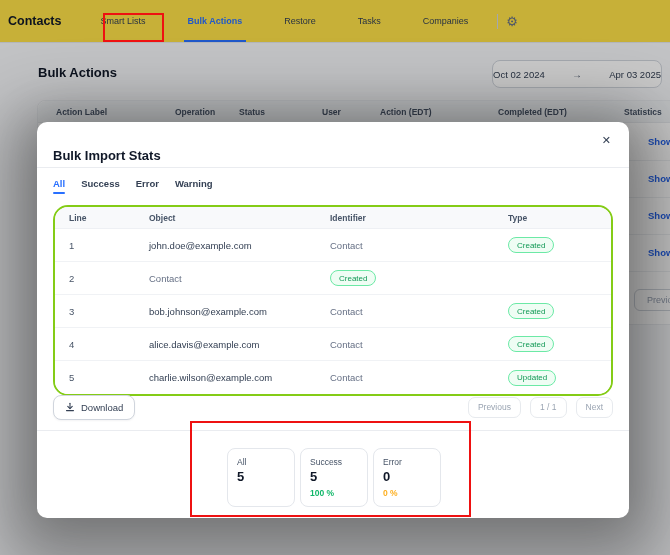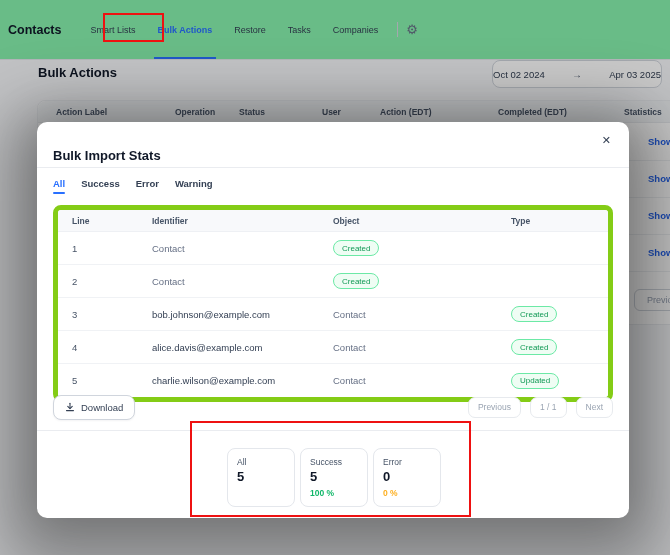--- a/index.html
+++ b/index.html
@@ -1,25 +1,25 @@
 <!DOCTYPE html>
 <html><head>
 <meta charset="utf-8">
 <style>
   * { margin:0; padding:0; box-sizing:border-box; }
   html,body { background:#ffffff; }
   body { font-family:"Liberation Sans", sans-serif; width:670px; height:555px; }
   .screen { position:relative; width:670px; height:555px; overflow:hidden; background:#f7f8fa; }
 
   
-  .topnav { position:absolute; left:0; top:0; width:670px; height:60px; background:#86efac;
+  .topnav { position:absolute; left:0; top:0; width:670px; height:43px; background:#fde047;
             border-bottom:1px solid #e4e7ec; display:flex; align-items:center; z-index:1; }
   .brand { font-size:12.5px; font-weight:700; color:#101828; margin-left:8px; }
   .nav-tabs { display:flex; align-items:stretch; height:100%; margin-left:18px; }
-  .nav-tab { position:relative; display:flex; align-items:center; padding:0 6px; margin:0 5px;
+  .nav-tab { position:relative; display:flex; align-items:center; padding:0 6px; margin:0 15px;
              font-size:9px; font-weight:500; color:#344054; cursor:pointer; white-space:nowrap; }
   .nav-tab.active { color:#2970ff; font-weight:600; }
   .nav-tab.active::after { content:""; position:absolute; left:2px; right:2px; bottom:0; height:2px; background:#2970ff; }
   .nav-divider { width:1px; height:15px; background:#d0d5dd; margin:0 8px; align-self:center; }
   .gear { font-size:13px; color:#667085; cursor:pointer; line-height:1; }
 
   
   .page-title { position:absolute; left:38px; top:65px; font-size:13px; font-weight:700; color:#101828; }
   .date-range { position:absolute; left:492px; top:60px; width:170px; height:28px; background:#ffffff;
                 border:1px solid #d0d5dd; border-radius:8px; display:flex; align-items:center;
@@ -47,21 +47,21 @@
            border-radius:10px; z-index:20; box-shadow:0 25px 70px 35px rgba(0,0,0,0.30), 0 0 45px 5px rgba(0,0,0,0.18); }
   .modal-title { position:absolute; left:16px; top:26px; font-size:13px; font-weight:700; color:#101828; }
   .modal-close { position:absolute; right:18px; top:12px; font-size:11px; color:#344054; cursor:pointer; }
   .modal-div1 { position:absolute; left:0; right:0; top:45px; height:1px; background:#eaecf0; }
   .modal-tabs { position:absolute; left:16px; top:56px; display:flex; gap:16px; }
   .m-tab { font-size:9.5px; font-weight:600; color:#344054; padding-bottom:5px; cursor:pointer; position:relative; }
   .m-tab.active { color:#2970ff; }
   .m-tab.active::after { content:""; position:absolute; left:0; right:0; bottom:0; height:2px;
                          background:#2970ff; border-radius:2px; }
 
-  .m-table { position:absolute; left:16px; top:83px; width:560px; border:5px solid #84cc16; border-radius:8px; overflow:hidden; }
+  .m-table { position:absolute; left:16px; top:83px; width:560px; border:2px solid #84cc16; border-radius:15px; overflow:hidden; }
   .m-tr { display:grid; grid-template-columns:80px 181px 178px 1fr; align-items:center; height:33px;
           border-bottom:1px solid #f0f2f5; background:#ffffff; }
   .m-tr:last-child { border-bottom:none; }
   .m-tr.head { height:22px; background:#f8f9fb; border-bottom:1px solid #eef0f4; }
   .m-tr.head .m-td { font-size:8.5px; font-weight:600; color:#475467; }
   .m-td { padding-left:14px; font-size:9.5px; color:#344054; white-space:nowrap; }
   .m-td.line { color:#475467; }
   .m-td.obj { color:#667085; }
   .badge { display:inline-flex; align-items:center; height:16px; padding:0 8px; border-radius:999px;
            background:#effdf4; border:1px solid #6ce9a6; color:#119955; font-size:8px; font-weight:500; }
@@ -147,27 +147,28 @@
     <div class="modal-tabs" id="modal-tabs">
         <span class="m-tab active">All</span>
         <span class="m-tab">Success</span>
         <span class="m-tab">Error</span>
         <span class="m-tab">Warning</span>
       </div>
 
     <div class="m-table">
       <div class="m-tr head" id="m-table-head">
           <span class="m-td">Line</span>
+          <span class="m-td">Object</span>
           <span class="m-td">Identifier</span>
-          <span class="m-td">Object</span>
           <span class="m-td">Type</span>
         </div>
       <div id="m-table-rows">
           <div class="m-tr">
             <span class="m-td line">1</span>
+            <span class="m-td">john.doe@example.com</span>
             <span class="m-td obj">Contact</span>
             <span class="m-td"><span class="badge">Created</span></span>
           </div>
           <div class="m-tr">
             <span class="m-td line">2</span>
             <span class="m-td obj">Contact</span>
             <span class="m-td"><span class="badge">Created</span></span>
           </div>
           <div class="m-tr">
             <span class="m-td line">3</span>

